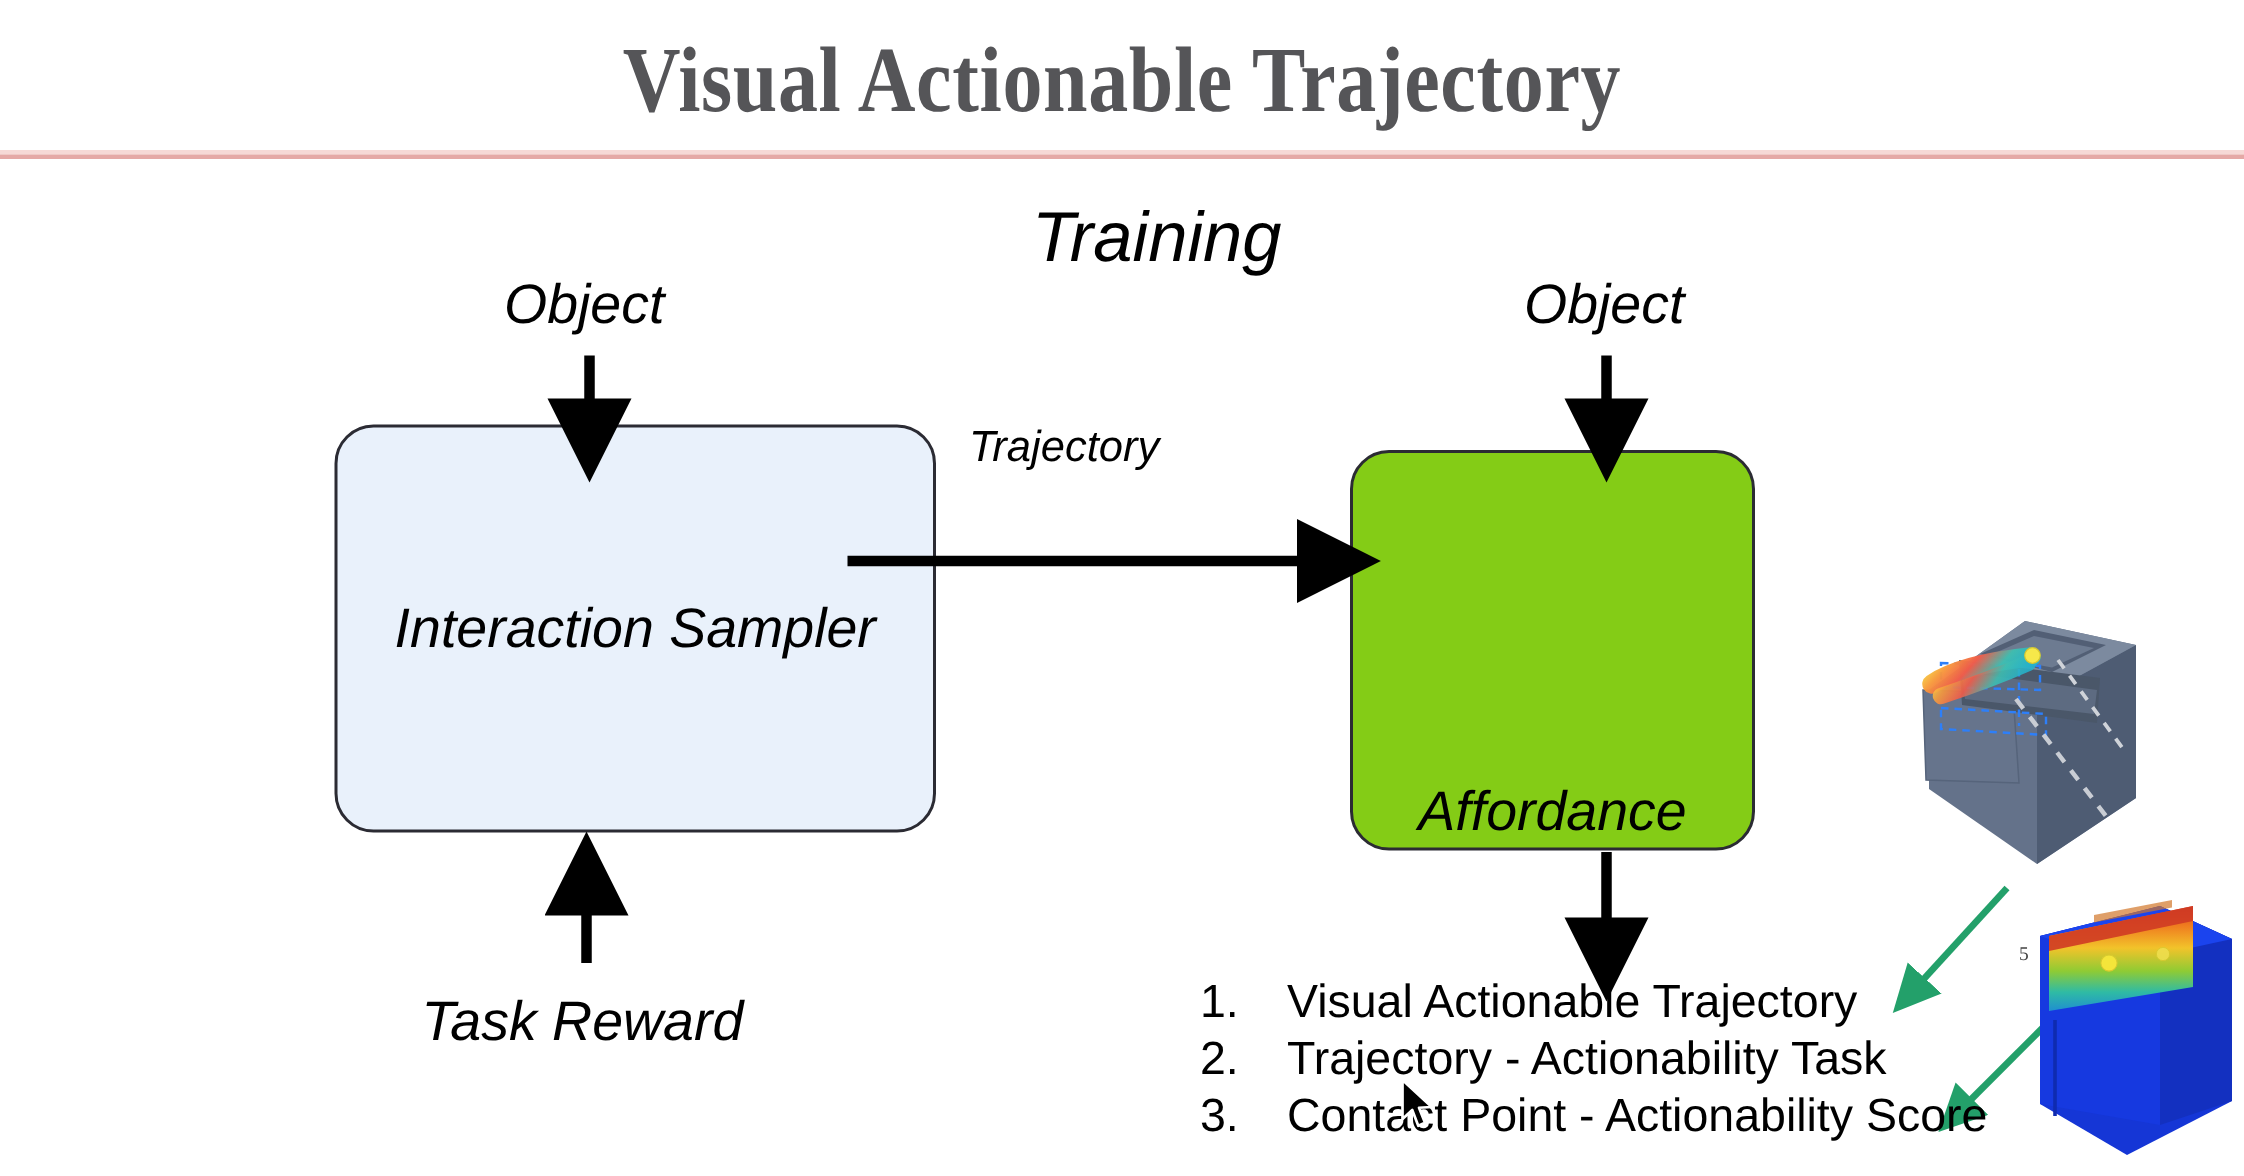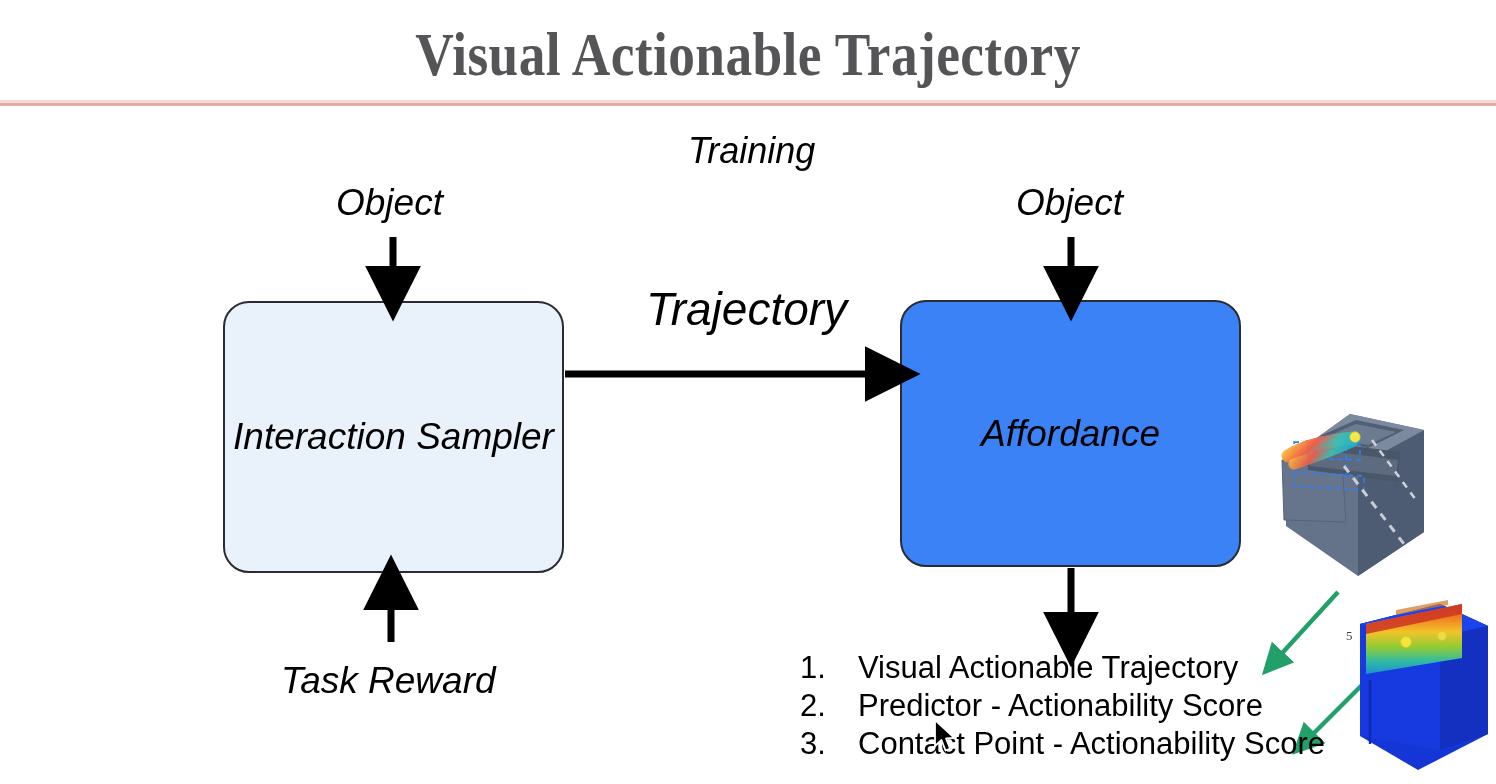--- a/index.html
+++ b/index.html
@@ -73,31 +73,32 @@
     align-items: center;
     justify-content: center;
     text-align: center;
     font-style: italic;
     font-size: 37px;
     line-height: 48px;
     color: #000000;
   }
   #box-sampler {
     left: 223px;
-    top: 301px;
-    width: 341px;
+    top: 283px;
+    width: 401px;
     height: 272px;
     background: #e9f1fb;
   }
   #box-predictor {
     left: 900px;
     top: 300px;
-    width: 341px;
+    width: 270px;
     height: 267px;
-    background: #3b82f6;
+    background: #84cc16;
+    align-items: flex-end;
   }
 
   
   #arrows {
     position: absolute;
     left: 0;
     top: 0;
     width: 1496px;
     height: 784px;
     pointer-events: none;
@@ -149,27 +150,27 @@
 </style>
 </head>
 <body>
 
 <div id="slide">
 
   <div id="title">Visual Actionable Trajectory</div>
   <div id="title-rule-soft"></div>
   <div id="title-rule"></div>
 
-  <div class="lbl italic" style="left:688px; top:130px; font-size:36px;">Training</div>
+  <div class="lbl italic" style="left:688px; top:130px; font-size:47px;">Training</div>
 
   <div class="lbl" style="left:336px; top:182px; font-size:37px;">Object</div>
 
   <div class="lbl" style="left:1016px; top:182px; font-size:37px;">Object</div>
 
-  <div class="lbl" style="left:646px; top:282px; font-size:46px;text-align:right;">Trajectory</div>
+  <div class="lbl" style="left:646px; top:282px; font-size:29px;text-align:right;">Trajectory</div>
 
   <div class="lbl" style="left:281px; top:648px; font-size:37px;margin-top:12px;">Task Reward</div>
 
   <div class="procbox" id="box-sampler">
     <div>
       <div>Interaction Sampler</div>
     </div>
   </div>
 
   <div class="procbox" id="box-predictor">
@@ -216,21 +217,21 @@
     </g>
   </svg>
 
   <div id="outputs">
     <div class="out-row">
       <span class="out-num">1.</span>
       <span class="out-txt">Visual Actionable Trajectory</span>
     </div>
     <div class="out-row">
       <span class="out-num">2.</span>
-      <span class="out-txt">Predictor - Actionability Score</span>
+      <span class="out-txt">Trajectory - Actionability Task</span>
     </div>
     <div class="out-row">
       <span class="out-num">3.</span>
       <span class="out-txt">Contact Point - Actionability Score</span>
     </div>
   </div>
 
   <svg class="render" id="render-traj" viewBox="0 0 168 196">
     <defs>
       <linearGradient id="trajgrad" x1="0" y1="0" x2="1" y2="0.25">

